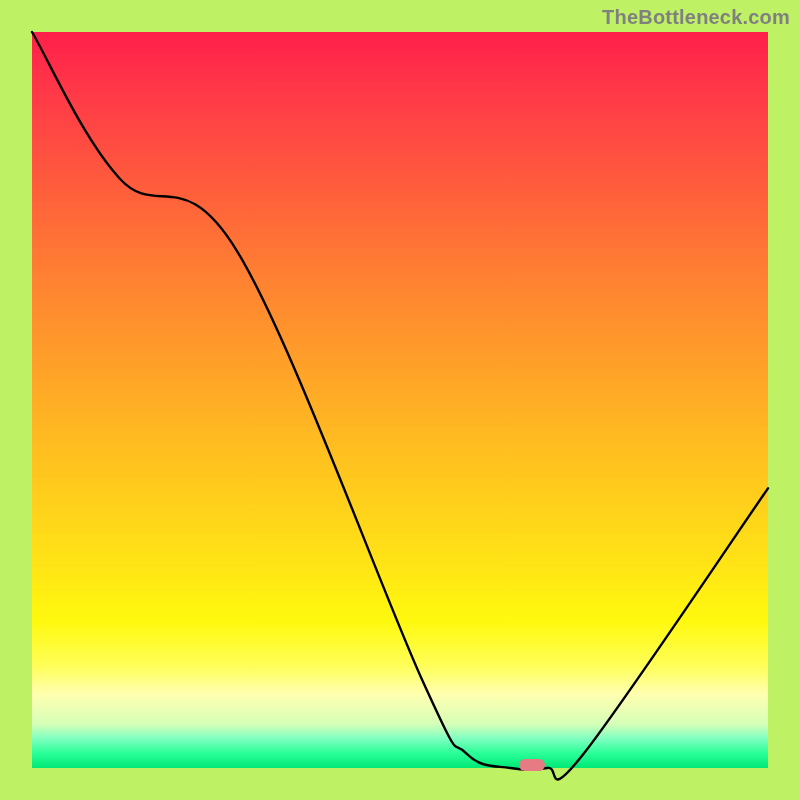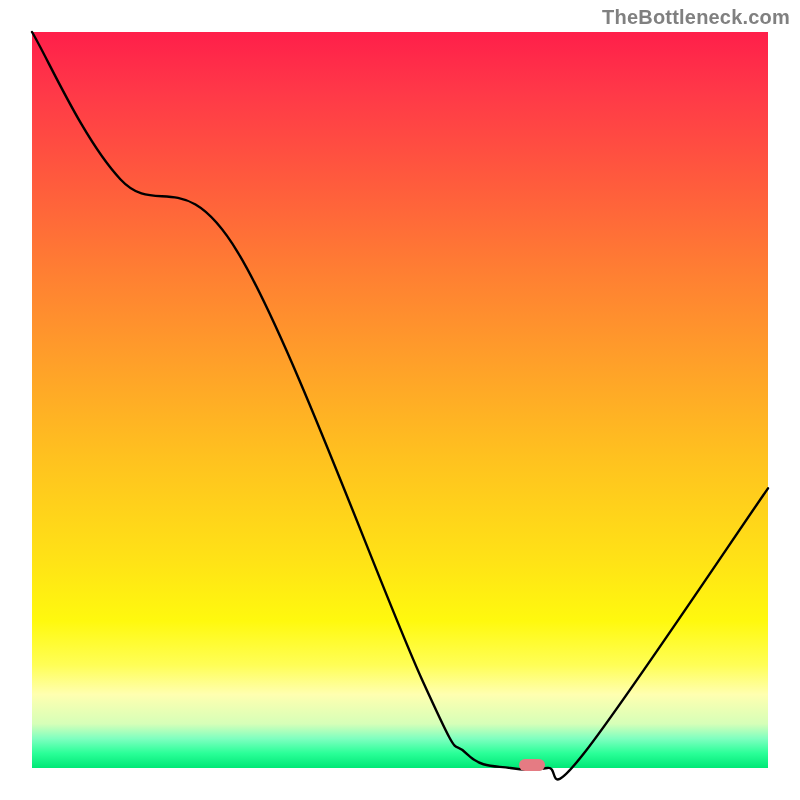--- a/index.html
+++ b/index.html
@@ -8,21 +8,21 @@
     width: 800px;
     height: 800px;
     background: #000;
     font-family: Arial, Helvetica, sans-serif;
     overflow: hidden;
   }
   .frame {
     position: relative;
     width: 800px;
     height: 800px;
-    background: #ffffff;
+    background: #bef264;
   }
   .plot {
     position: absolute;
     left: 32px;
     top: 32px;
     width: 736px;
     height: 736px;
     background: linear-gradient(to bottom,
       #ff1f4a 0%,
       #ff3848 8%,

